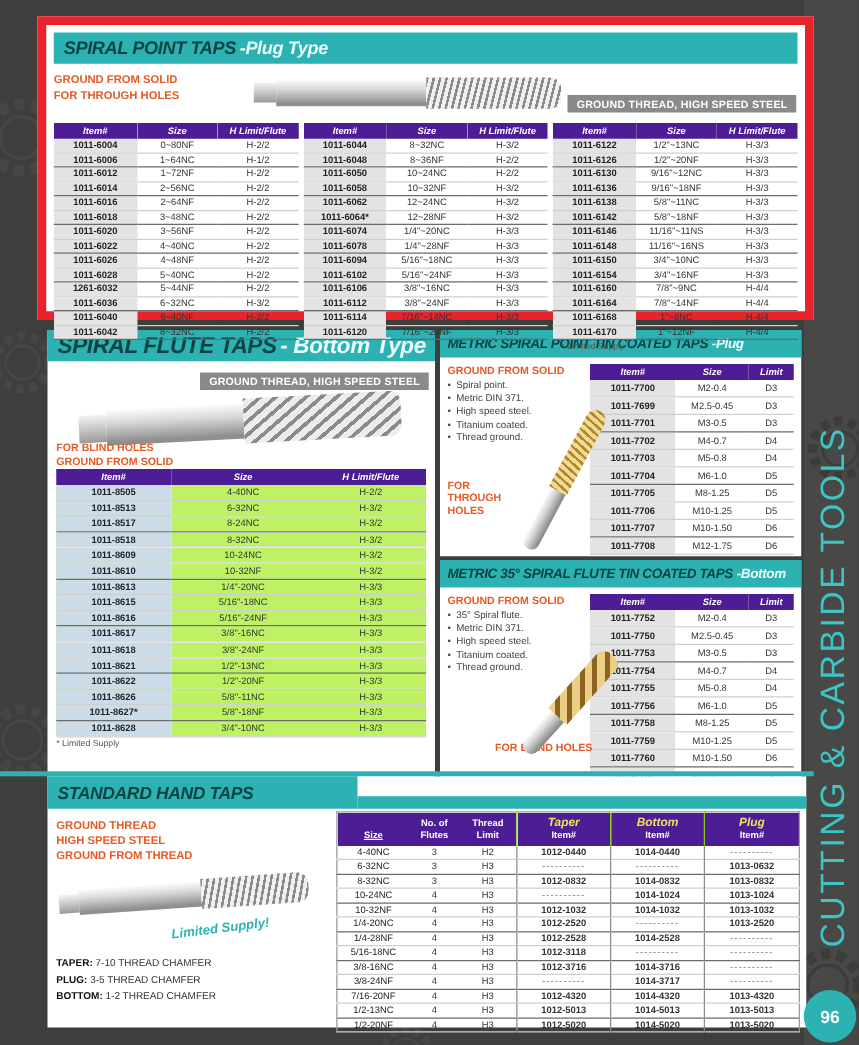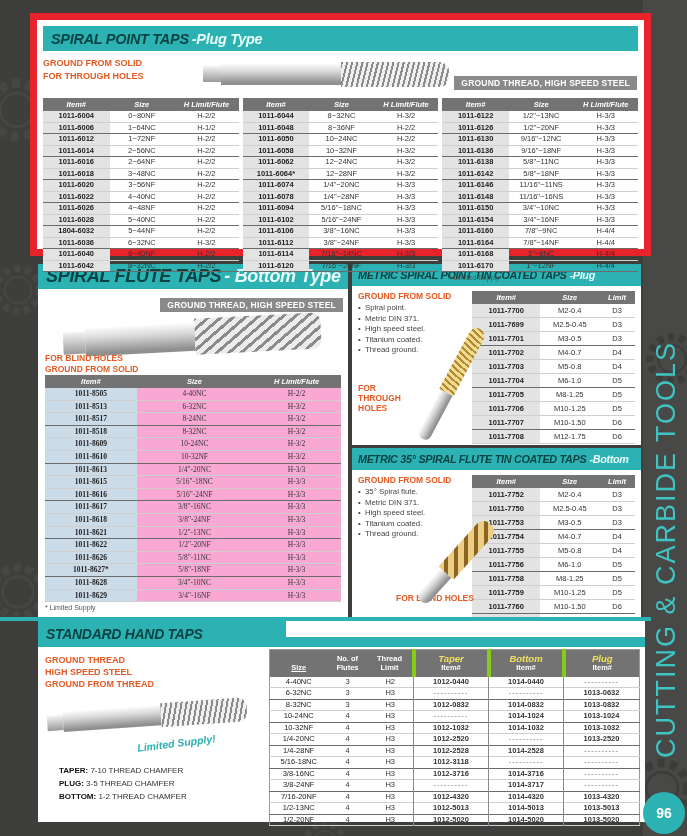--- a/index.html
+++ b/index.html
@@ -44,21 +44,21 @@
   .orange { color:#e55b25; font-weight:bold; }
   .gray-banner {
     position:absolute; background:#8a8a8a; color:#fff; font-weight:bold;
     font-size:8.5px; padding:2px 7px; letter-spacing:.2px; white-space:nowrap;
   }
   .footnote { font-size:7px; color:#555; }
 
   
   table { border-collapse:collapse; table-layout:fixed; }
   thead th {
-    background:#737373; color:#fff; font-weight:bold; font-style:italic;
+    background:#4c1d95; color:#fff; font-weight:bold; font-style:italic;
     font-size:7.5px; height:13px; text-align:center; overflow:hidden;
   }
   tbody td {
     font-size:7.5px; text-align:center; height:10.5px; line-height:10.5px;
     color:#333; overflow:hidden; white-space:nowrap;
   }
   tbody tr { border-bottom:1px solid #cfcfcf; }
   table.g2 tbody tr:nth-child(2n) { border-bottom:1px solid #6b6b6b; }
   table.g3 tbody tr:nth-child(3n) { border-bottom:1px solid #6b6b6b; }
   tbody td:first-child { font-weight:bold; color:#222; }
@@ -86,21 +86,21 @@
 
   
   .flute-card { left:38px; top:264px; width:310px; height:358px; padding:0 7px; }
   .flute-card .titlebar { height:25px; font-size:18px; margin:0 -7px; }
   .flute-zone { position:relative; height:86px; }
   .flute-card .gray-banner { right:-2px; top:9px; }
   .flute-zone .orange { position:absolute; left:0; bottom:0; font-size:8.5px; line-height:11px; }
   .flute-card table { width:296px; }
   .flute-card thead th { font-size:7.5px; }
   .flute-card tbody td { height:11.6px; line-height:11.6px; }
-  .flute-card tbody { background:#f9a8d4;font-family:Liberation Serif, serif; }
+  .flute-card tbody { background:#bef264; }
   .flute-card td:first-child { background:#ccdbe8; }
   .flute-card .footnote { margin-top:2px; }
 
   
   .metric-card { left:352px; width:289px; padding:0 6px; }
   .m1 { top:264px; height:181px; }
   .m2 { top:448px; height:174px; }
   .metric-card .titlebar { height:22px; font-size:10.8px; margin:0 -6px; padding-left:6px; }
   .metric-body { position:relative; display:flex; padding-top:5px; }
   .metric-left { width:112px; position:relative; }
@@ -118,30 +118,30 @@
   
   .teal-line { position:absolute; left:0; top:617px; width:651px; height:4px; background:#2cb2b2; z-index:4; }
   .hand-card { left:38px; top:621px; width:607px; height:201px; padding:0; }
   .hand-title-row { position:relative; height:26px; }
   .hand-title-row .titlebar { position:absolute; left:0; top:0; width:248px; height:26px; font-size:14px; }
   .hand-title-row .strip { position:absolute; left:248px; right:0; top:16px; height:10px; background:#2cb2b2; }
   .hand-body { display:flex; padding:2px 5px 0 7px; }
   .hand-left { width:225px; position:relative; height:168px; }
   .hand-left .orange { font-size:9px; line-height:12px; padding-top:5px; }
   .limited { position:absolute; left:92px; top:88px; color:#2cb2b2; font-weight:bold; font-style:italic; font-size:10.5px; transform:rotate(-7deg); }
-  .chamfers { position:absolute; left:14px; bottom:14px; font-size:8px; line-height:13px; color:#333;margin-top:35px; }
+  .chamfers { position:absolute; left:0; bottom:14px; font-size:8px; line-height:13px; color:#333;margin-top:35px; }
   .chamfers b { color:#111; }
   .hand-table { width:370px; border:1px solid #999; }
   .hand-table thead th { height:27px; font-style:normal; vertical-align:middle; }
   .hand-table thead th .h1 { display:block; font-size:7.5px; line-height:9px;text-align:center; }
   .hand-table thead th .h1.y { color:#f3e059; font-style:italic; font-size:9.5px; }
   .hand-table thead th .h2 { display:block; font-size:7.5px; line-height:9px; }
   .hand-table thead th .h2.u { text-decoration:underline; }
   .hand-table td:nth-child(n+4) { font-weight:bold; border-left:1px solid #8a8a8a; }
-  .hand-table th:nth-child(n+4) { border-left:4px solid #84cc16; }
+  .hand-table th:nth-child(n+4) { border-left:1px solid #84cc16; }
   .hand-table td:nth-child(-n+3) { font-weight:normal; }
   .hand-table td:first-child { font-weight:normal; background:none; }
 </style>
 </head>
 <body>
 
 <svg class="gear" style="left:-18px;top:75px;width:70px;height:70px" viewBox="0 0 100 100">
     <circle class="teeth" cx="50" cy="50" r="38" stroke-dasharray="11 8"></circle>
     <circle class="hub" cx="50" cy="50" r="24"></circle>
   </svg>
@@ -242,21 +242,21 @@
             <td>1011-6026</td>
             <td>4~48NF</td>
             <td>H-2/2</td>
           </tr>
           <tr>
             <td>1011-6028</td>
             <td>5~40NC</td>
             <td>H-2/2</td>
           </tr>
           <tr>
-            <td>1804-6032</td>
+            <td>1261-6032</td>
             <td>5~44NF</td>
             <td>H-2/2</td>
           </tr>
           <tr>
             <td>1011-6036</td>
             <td>6~32NC</td>
             <td>H-3/2</td>
           </tr>
           <tr>
             <td>1011-6040</td>
@@ -533,25 +533,20 @@
           <td>H-3/3</td>
         </tr>
         <tr>
           <td>1011-8627*</td>
           <td>5/8"-18NF</td>
           <td>H-3/3</td>
         </tr>
         <tr>
           <td>1011-8628</td>
           <td>3/4"-10NC</td>
-          <td>H-3/3</td>
-        </tr>
-        <tr>
-          <td>1011-8629</td>
-          <td>3/4"-16NF</td>
           <td>H-3/3</td>
         </tr>
       </tbody>
   </table>
   <div class="footnote">* Limited Supply</div>
 </section>
 
 <section class="card metric-card m1">
   <div class="titlebar">
     <span class="t-dark">METRIC SPIRAL POINT TIN COATED TAPS</span>

